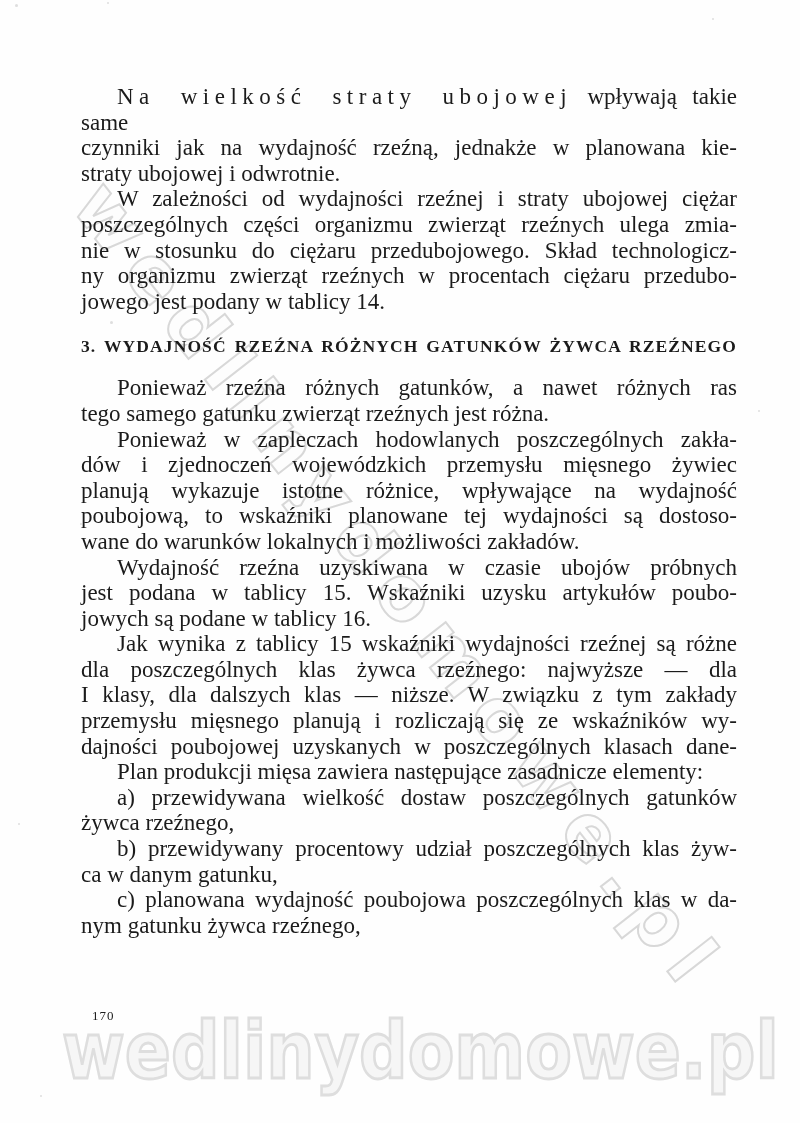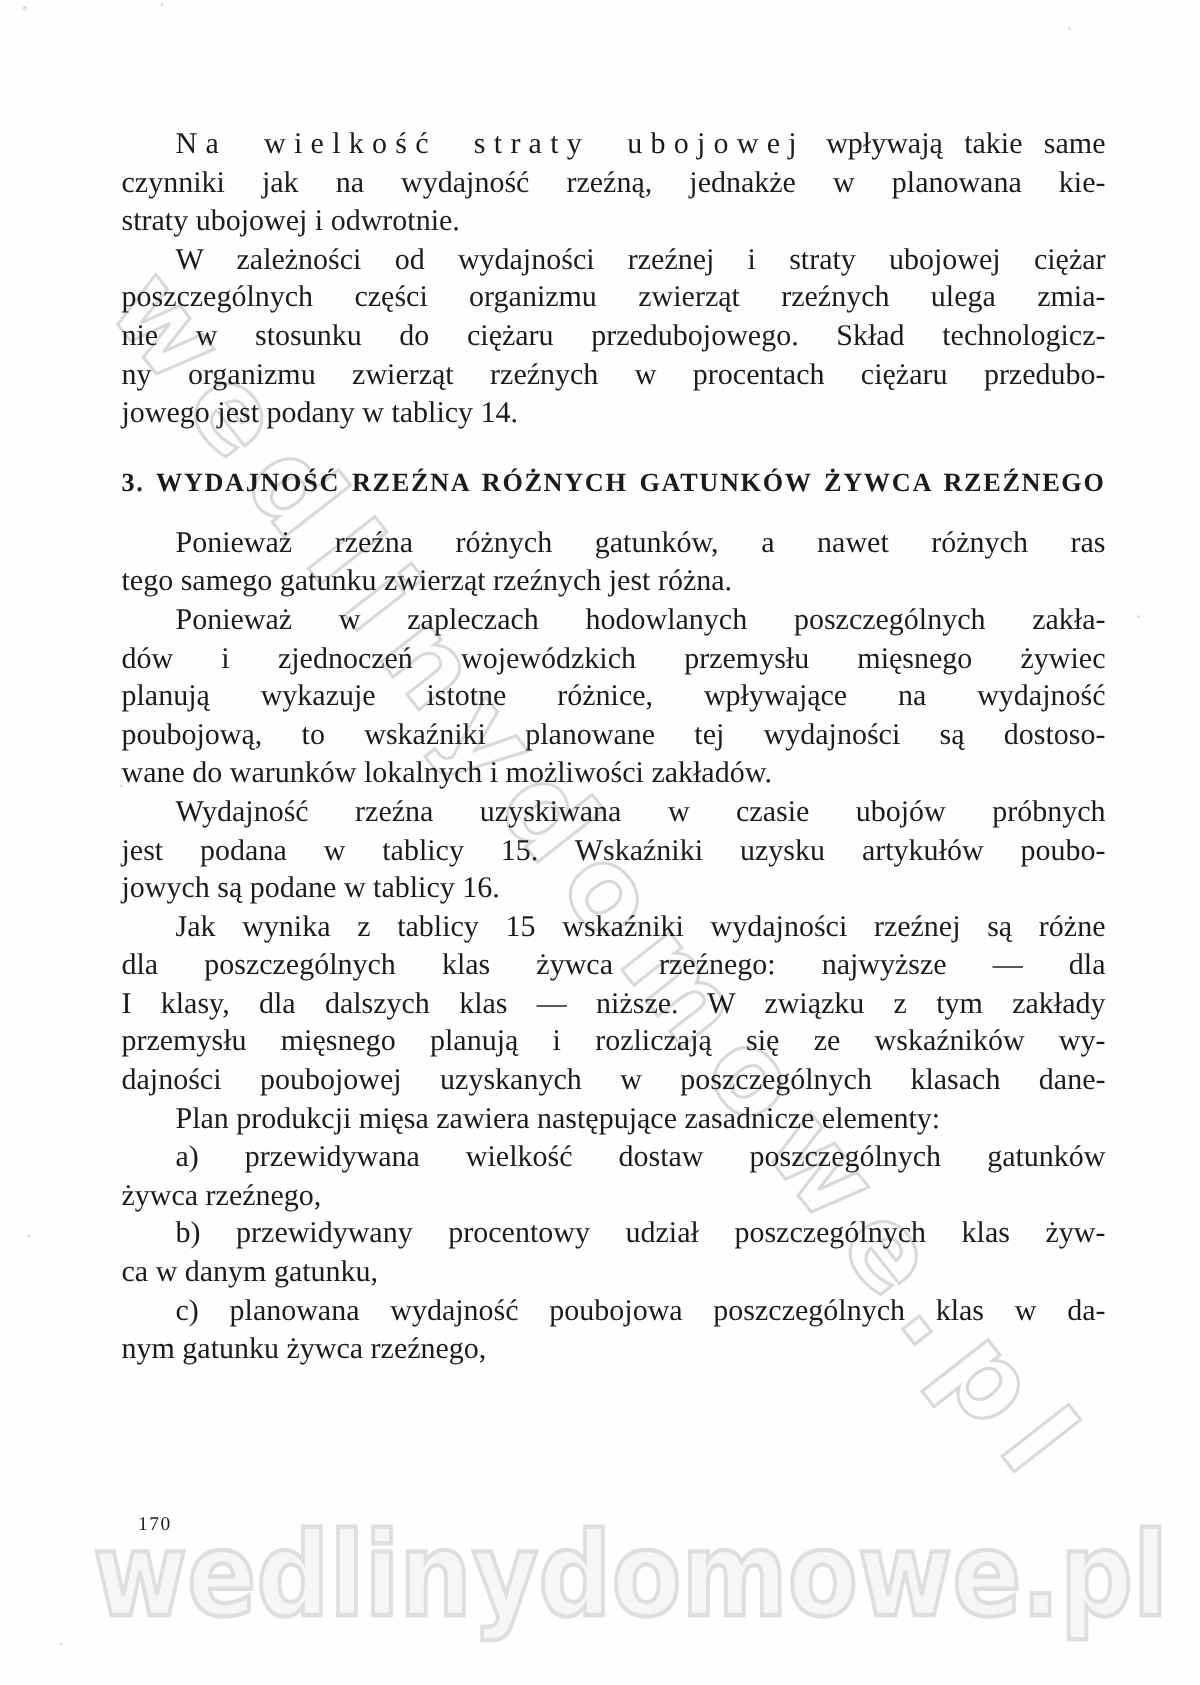--- a/index.html
+++ b/index.html
@@ -12,21 +12,21 @@
     font-family:"Liberation Serif", serif;
     color:#1b1b1b;
   }
   
   .text-column{
     position:absolute;
     left:81px;top:84px;width:656px;
     z-index:3;
   }
   .line{
-    font-size:20px;
+    font-size:23px;
     line-height:25.6px;
     text-align:justify;
     text-align-last:justify;
     white-space:normal;
   }
   .line.indent{text-indent:36px;}
   .line.lastline{text-align-last:left;}
   .sp{letter-spacing:5.5px;word-spacing:5px;}
   .block.heading{margin:22px 0 18px 0;}
   .line.headline{

